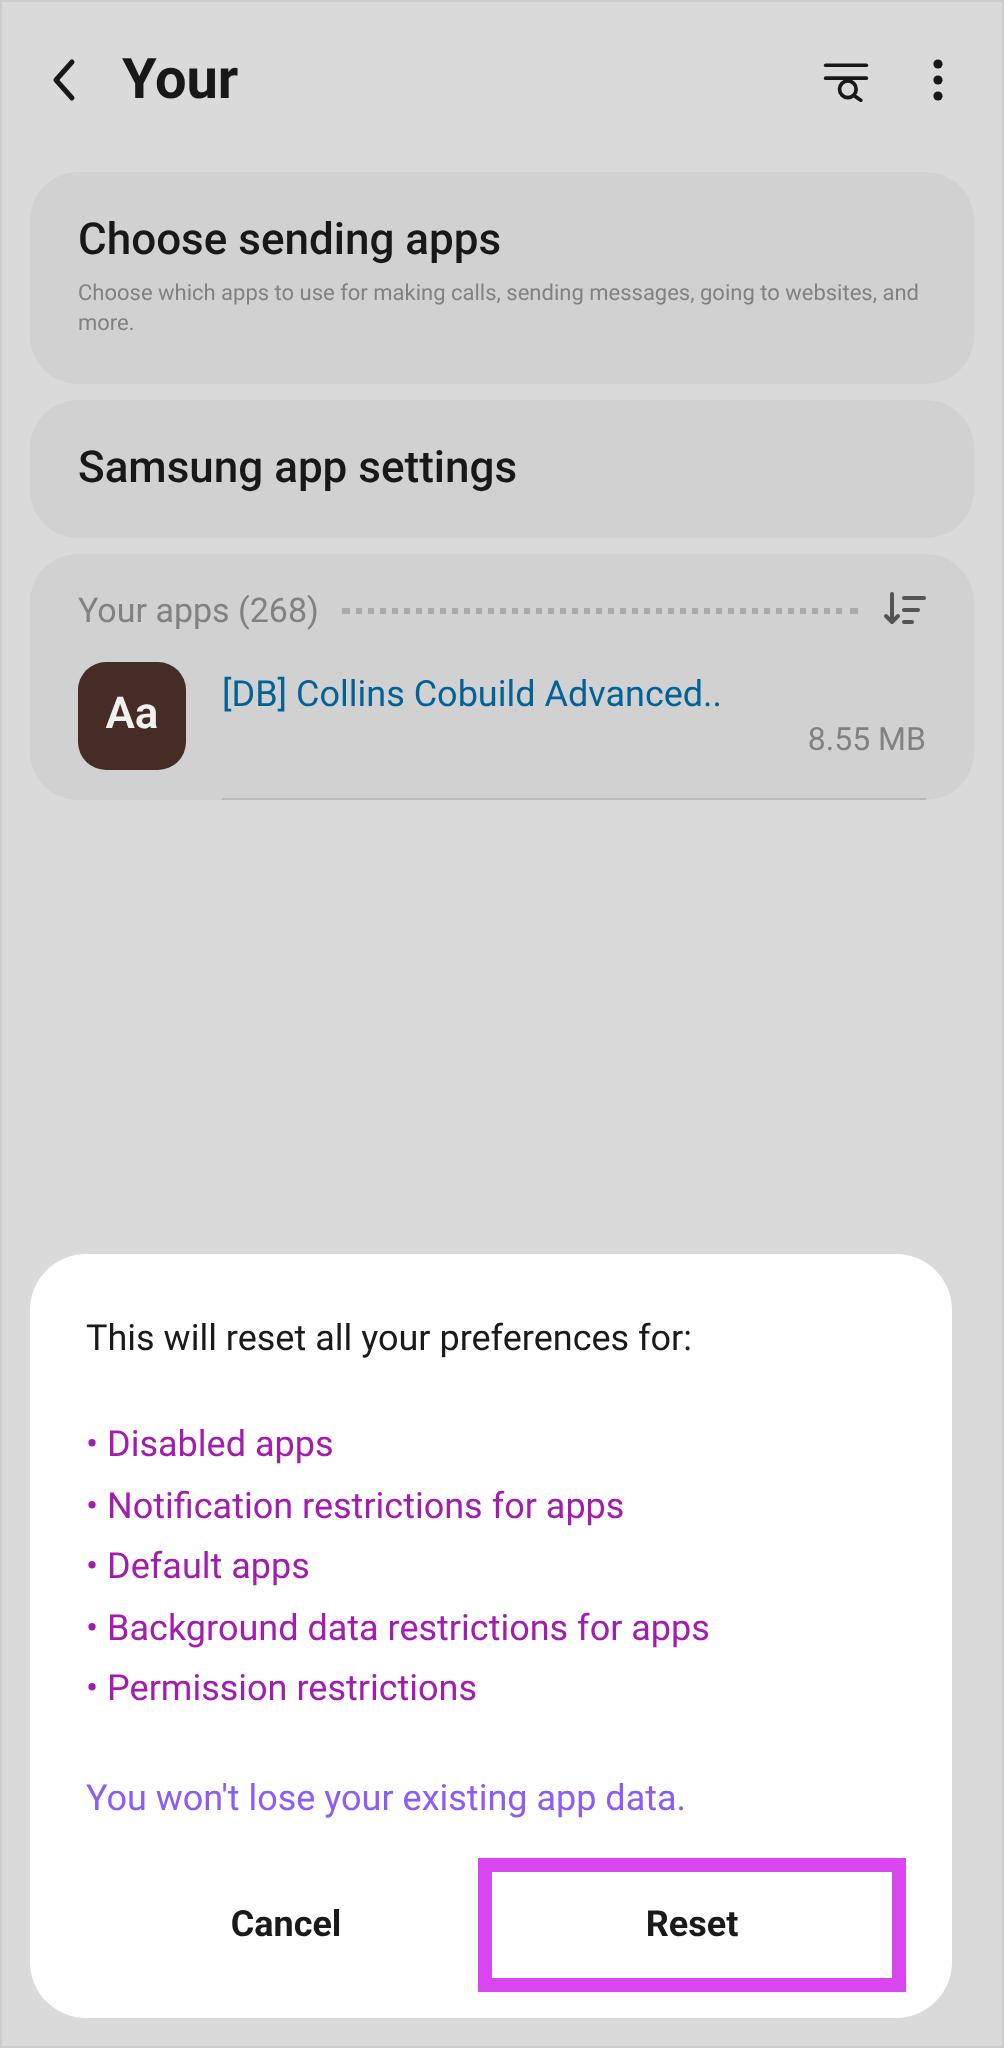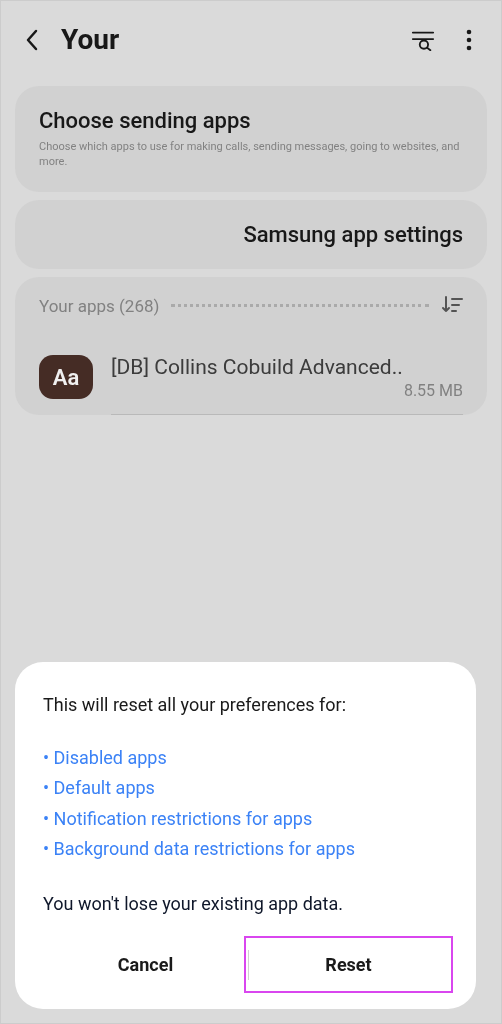--- a/index.html
+++ b/index.html
@@ -59,32 +59,30 @@
       font-weight: 500;
       margin-bottom: 6px;
     }
     .card-subtitle {
       font-size: 11px;
       color: #8a8a8a;
       line-height: 1.4;
     }
     .card-single .card-title {
       margin-bottom: 0;
-      text-align: right;
     }
     .your-apps-section {
       background: #dfdfdf;
       border-radius: 24px;
       margin: 8px 14px;
       padding: 18px 24px 0;
     }
     .your-apps-header {
       display: flex;
       align-items: center;
-      margin-bottom: 24px;
     }
     .your-apps-label {
       font-size: 17px;
       color: #8a8a8a;
     }
     .dotted-line {
       flex: 1;
       border-top: 3px dotted #b5b5b5;
       margin: 0 12px;
     }
@@ -93,21 +91,21 @@
       height: 22px;
     }
     .app-item {
       display: flex;
       align-items: center;
       gap: 18px;
       padding: 14px 0;
     }
     .app-icon {
       width: 54px;
-      height: 44px;
+      height: 54px;
       border-radius: 14px;
       display: flex;
       align-items: center;
       justify-content: center;
       flex-shrink: 0;
     }
     .app-icon-aa {
       background: #4a2f28;
       color: white;
       font-size: 22px;
@@ -115,22 +113,22 @@
     }
     .app-icon-heart {
       background: white;
       position: relative;
     }
     .app-info {
       flex: 1;
       min-width: 0;
     }
     .app-name {
-      font-size: 21px;
-      color: #404040;
+      font-size: 18px;
+      color: #0369a1;
       white-space: nowrap;
       overflow: hidden;
       text-overflow: ellipsis;
     }
     .app-size {
       font-size: 16px;
       color: #8a8a8a;
       margin-top: 2px;
       text-align: right;
     }
@@ -156,26 +154,26 @@
     .modal-title {
       font-size: 18px;
       color: #1a1a1a;
       margin-bottom: 28px;
     }
     .modal-bullets {
       margin-bottom: 28px;
     }
     .modal-bullet {
       font-size: 18px;
-      color: #3b82f6;
+      color: #a21caf;
       line-height: 1.7;
     }
     .modal-footer-text {
       font-size: 18px;
-      color: #0f172a;
+      color: #8b5cf6;
       margin-bottom: 24px;
     }
     .modal-buttons {
       display: flex;
       align-items: center;
     }
     .modal-button {
       flex: 1;
       text-align: center;
       font-size: 18px;
@@ -183,21 +181,21 @@
       color: #1a1a1a;
       padding: 16px 0;
       cursor: pointer;
     }
     .button-divider {
       width: 1px;
       height: 30px;
       background: #d0d0d0;
     }
     .reset-highlight {
-      border: 2px solid #d946ef;
+      border: 7px solid #d946ef;
       margin: -5px;
     }
   </style>
 </head>
 <body>
 
 <div class="header">
   <div class="back-icon">
     <svg width="16" height="24" viewBox="0 0 16 24" fill="none">
       <path d="M12 3 L4 12 L12 21" stroke="#1a1a1a" stroke-width="2.5" stroke-linecap="round" stroke-linejoin="round"></path>
@@ -259,23 +257,24 @@
   <div class="divider"></div>
 
 </div>
 
 <div class="overlay"></div>
 
 <div class="modal">
   <div class="modal-title">This will reset all your preferences for:</div>
   <div class="modal-bullets">
     <div class="modal-bullet">• Disabled apps</div>
+    <div class="modal-bullet">• Notification restrictions for apps</div>
     <div class="modal-bullet">• Default apps</div>
-    <div class="modal-bullet">• Notification restrictions for apps</div>
     <div class="modal-bullet">• Background data restrictions for apps</div>
+    <div class="modal-bullet">• Permission restrictions</div>
   </div>
   <div class="modal-footer-text">You won't lose your existing app data.</div>
   <div class="modal-buttons">
     <div class="modal-button">Cancel</div>
     <div class="button-divider"></div>
     <div class="modal-button reset-highlight">Reset</div>
   </div>
 </div>
 
 </body></html>

